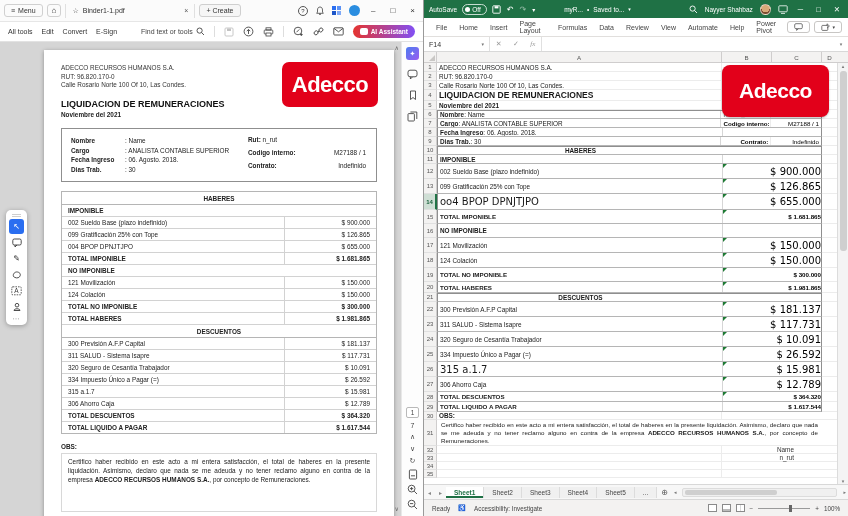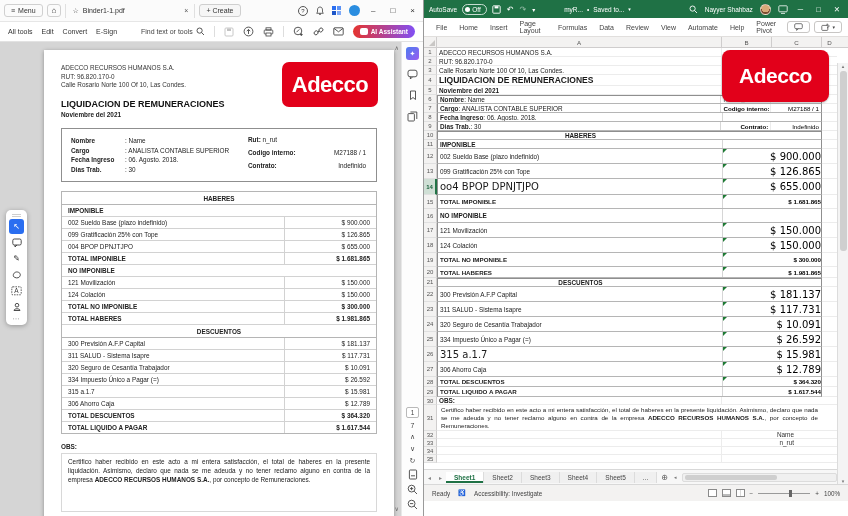--- a/index.html
+++ b/index.html
@@ -519,20 +519,33 @@
           <div class="rb-btn">
             <svg class="ic" width="9" height="8" viewBox="0 0 9 8">
               <rect x="0.8" y="2.4" width="6" height="5" rx="0.8" fill="none" stroke="#555" stroke-width="0.8"></rect>
               <path d="M6 2.8 L6 0.8 L8.4 3 L6 5.2" fill="none" stroke="#555" stroke-width="0.8"></path>
             </svg>
             <span style="font-size:5px;">▾</span>
           </div>
         </div>
       </div>
 
+    <div class="xl-formulabar">
+      <div class="xl-namebox">
+        <span>F14</span>
+        <span class="dd">▾</span>
+      </div>
+      <div class="xl-fxzone">
+        <span>✕</span>
+        <span>✓</span>
+        <span class="xl-fx">fx</span>
+      </div>
+      <div class="xl-forminput"></div>
+      <div class="xl-form-dd">▾</div>
+    </div>
 
     <div class="xl-colheaders">
       <div class="xl-corner"></div>
     <div class="xl-colh col-A">A</div>
         <div class="xl-colh col-B">B</div>
         <div class="xl-colh col-C">C</div>
         <div class="xl-colh col-D">D</div>
       </div>
 
     <div class="xl-grid">

